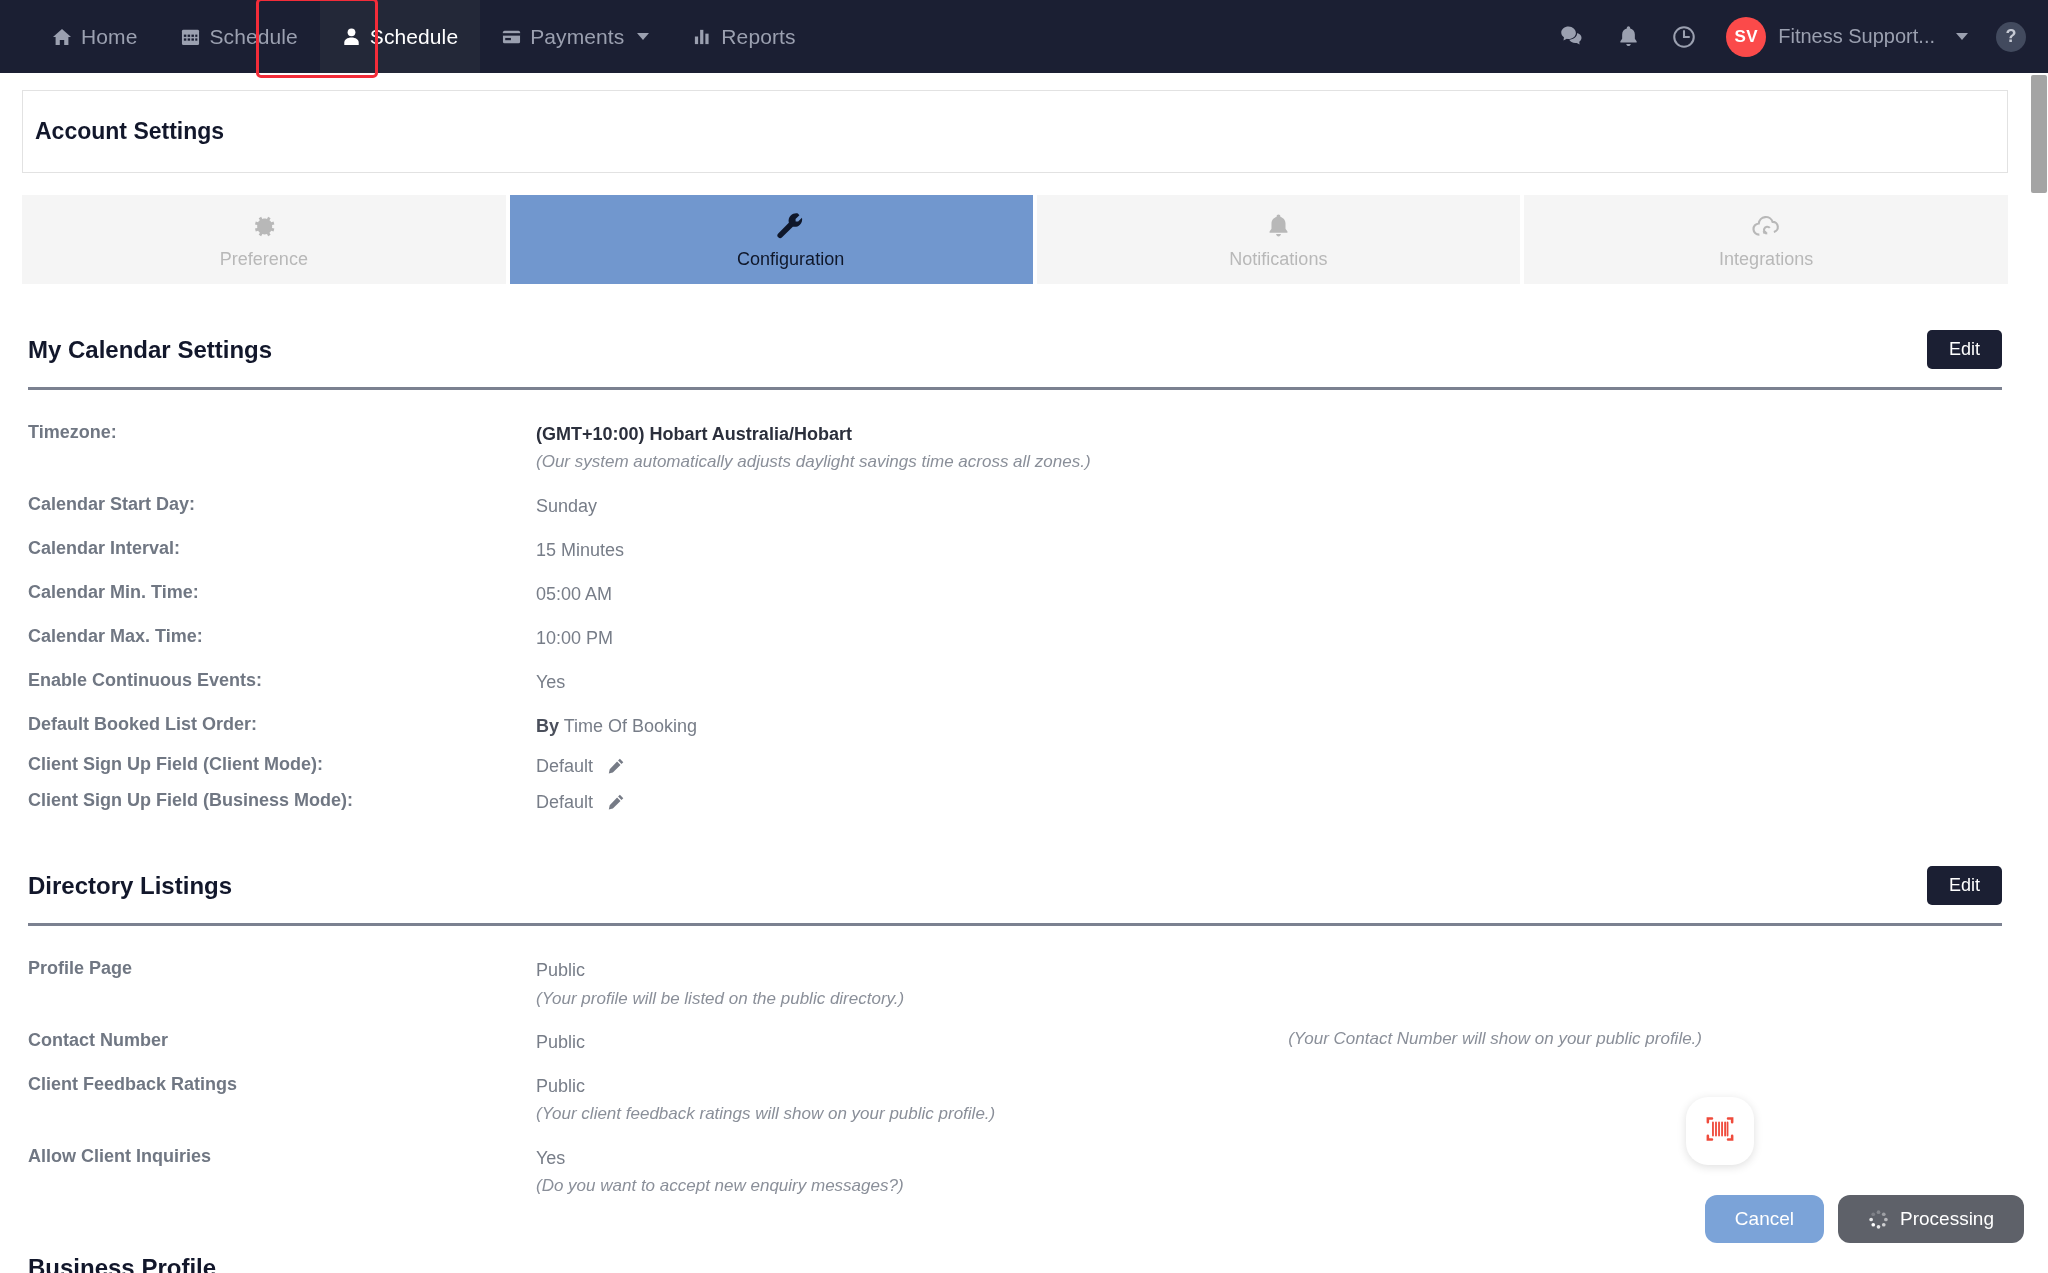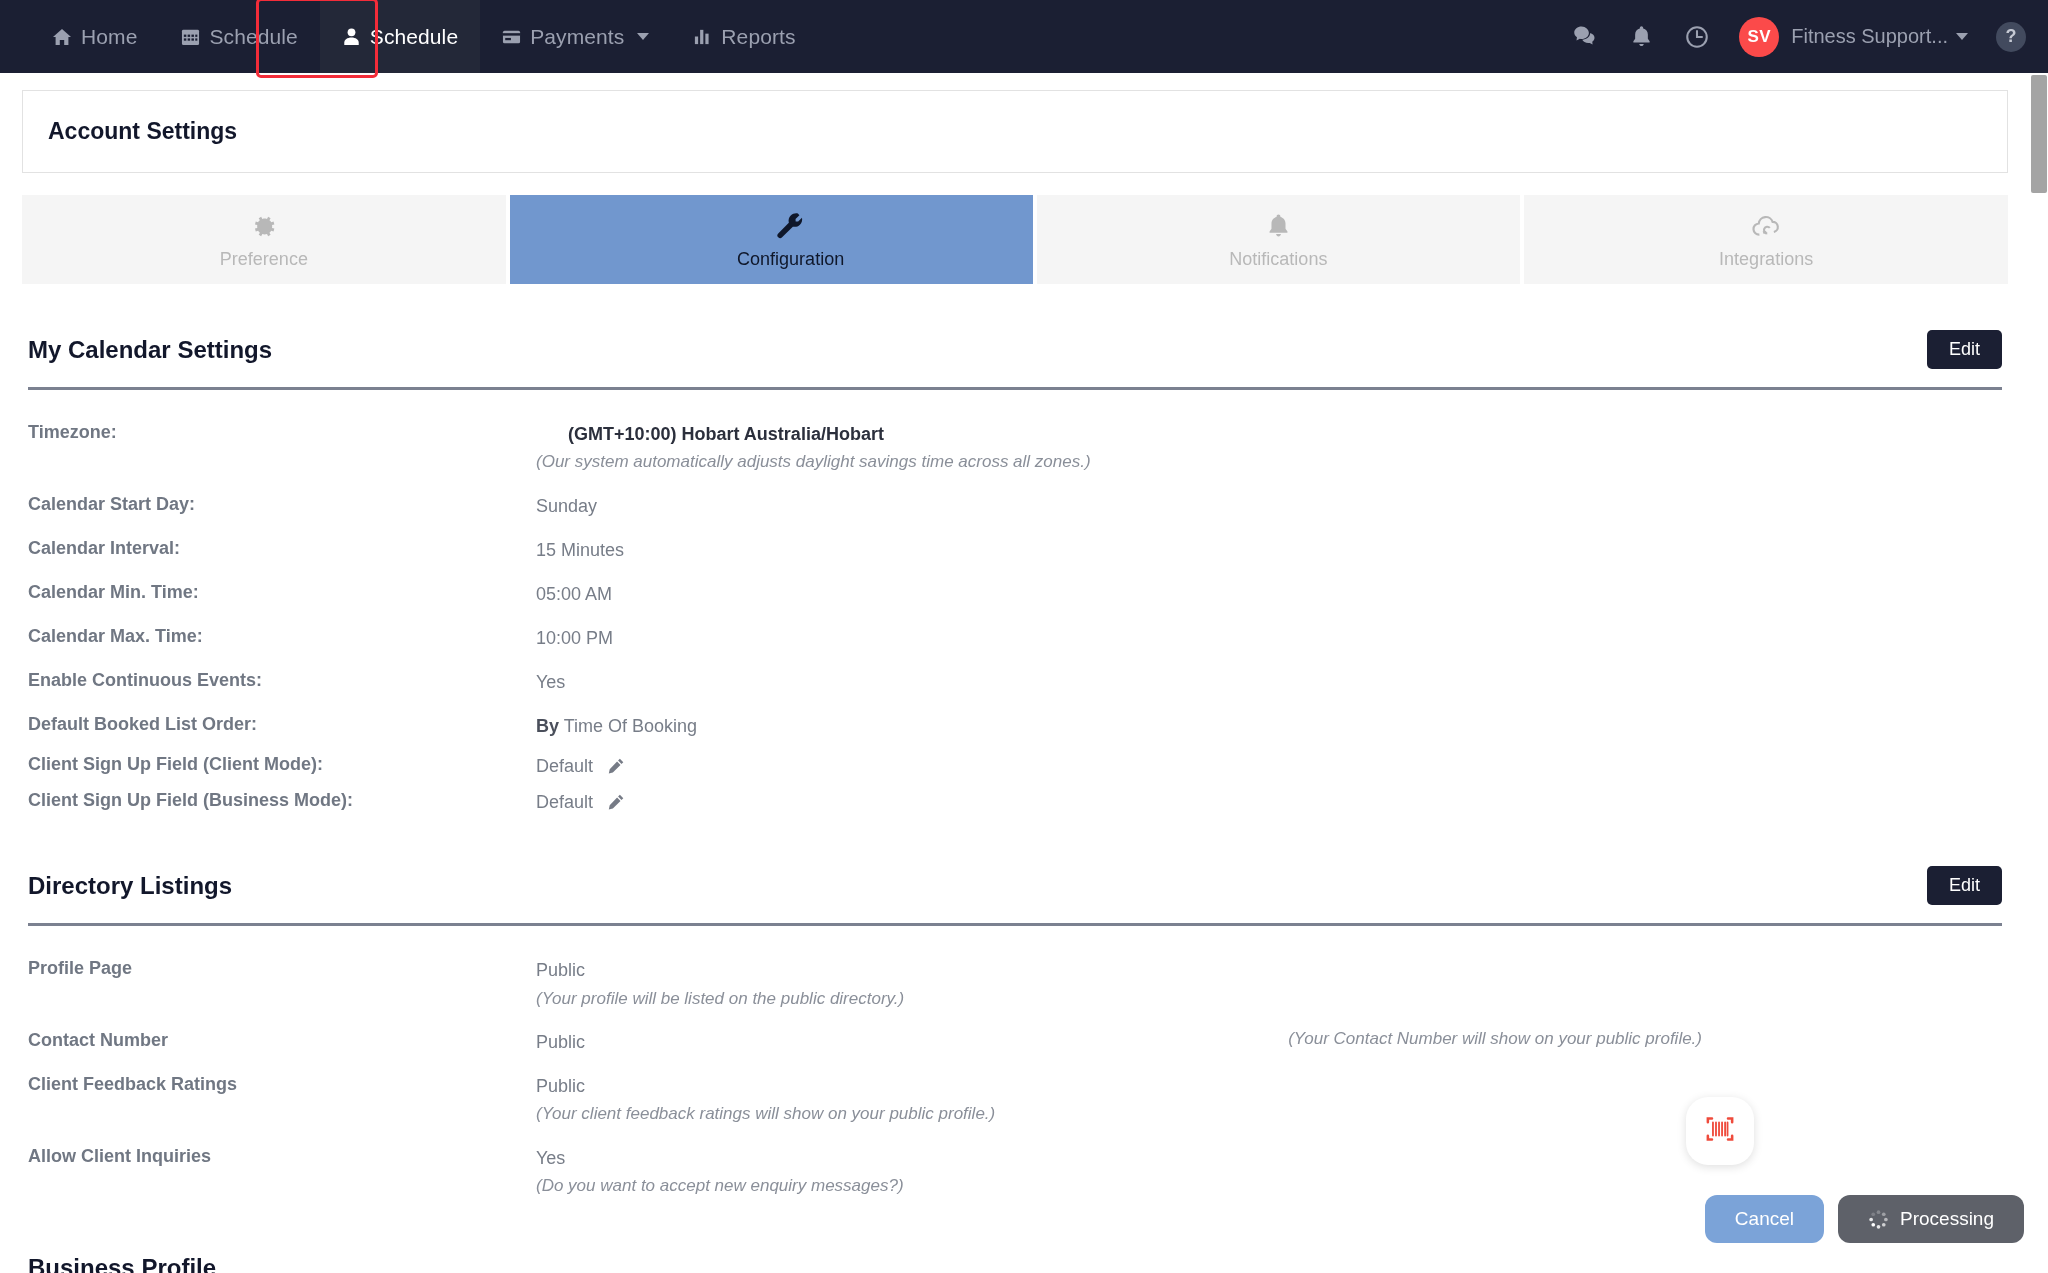--- a/index.html
+++ b/index.html
@@ -49,21 +49,21 @@
     color: #9ba0b0; cursor: pointer;
   }
   .avatar {
     width: 40px; height: 40px; border-radius: 50%;
     background: #fb4a4a; color: #fff;
     display: flex; align-items: center; justify-content: center;
     font-size: 17px; font-weight: 700; letter-spacing: .5px;
     margin-left: 14px; margin-right: 12px;
   }
   .userblock {
-    display: flex; align-items: center; gap: 4px;
+    display: flex; align-items: center; gap: 17px;
     color: #9ba0b0; font-size: 20px; cursor: pointer; padding-right: 12px;
   }
   .help-btn {
     width: 30px; height: 30px; border-radius: 50%;
     background: #424a5e; color: #c6cad4;
     display: flex; align-items: center; justify-content: center;
     font-size: 18px; font-weight: 700; cursor: pointer; margin-left: 16px;
   }
 
   
@@ -75,21 +75,21 @@
     position: absolute; right: 1px; top: 75px; width: 16px; height: 118px;
     background: #a4a4a4; border-radius: 2px; z-index: 31; cursor: pointer;
   }
 
   
   .page { position: absolute; top: 73px; left: 0; width: 2030px; }
 
   .account-panel {
     margin: 17px 22px 0 22px;
     border: 1px solid #e2e2e2; background: #fff;
-    height: 83px; display: flex; align-items: center; padding-left: 25px;
+    height: 83px; display: flex; align-items: center; padding-left: 12px;
   }
   .account-panel h1 { font-size: 23px; font-weight: 700; color: #12172b; }
 
   
   .tabs {
     margin: 22px 22px 0 22px;
     display: flex; gap: 4px; justify-content: space-between;
   }
   .tab {
     flex: 1 1 0; height: 89px;
@@ -125,21 +125,21 @@
   .row.tight { padding: 5px 0; }
   .row .lbl {
     width: 508px; flex: 0 0 508px;
     font-size: 18px; font-weight: 700; color: #707783;
     line-height: 1.3;
   }
   .row .val {
     font-size: 18px; color: #777d88; line-height: 1.45;
     display: flex; flex-direction: column; gap: 3px;
   }
-  .val .strong { font-weight: 700; color: #2b2f3c; margin-left: 32px; }
+  .val .strong { font-weight: 700; color: #2b2f3c; }
   .val .note { font-style: italic; color: #8a8f99; font-size: 17px; }
   .val .inline-b { font-weight: 700; color: #4a4f5b; }
   .val .withicon { display: flex; align-items: center; gap: 14px; }
   .row .sidenote {
     margin-left: auto; margin-right: 300px;
     font-style: italic; color: #8a8f99; font-size: 17px;
   }
   .pencil { cursor: pointer; color: #767b86; display: inline-flex; }
 
   

